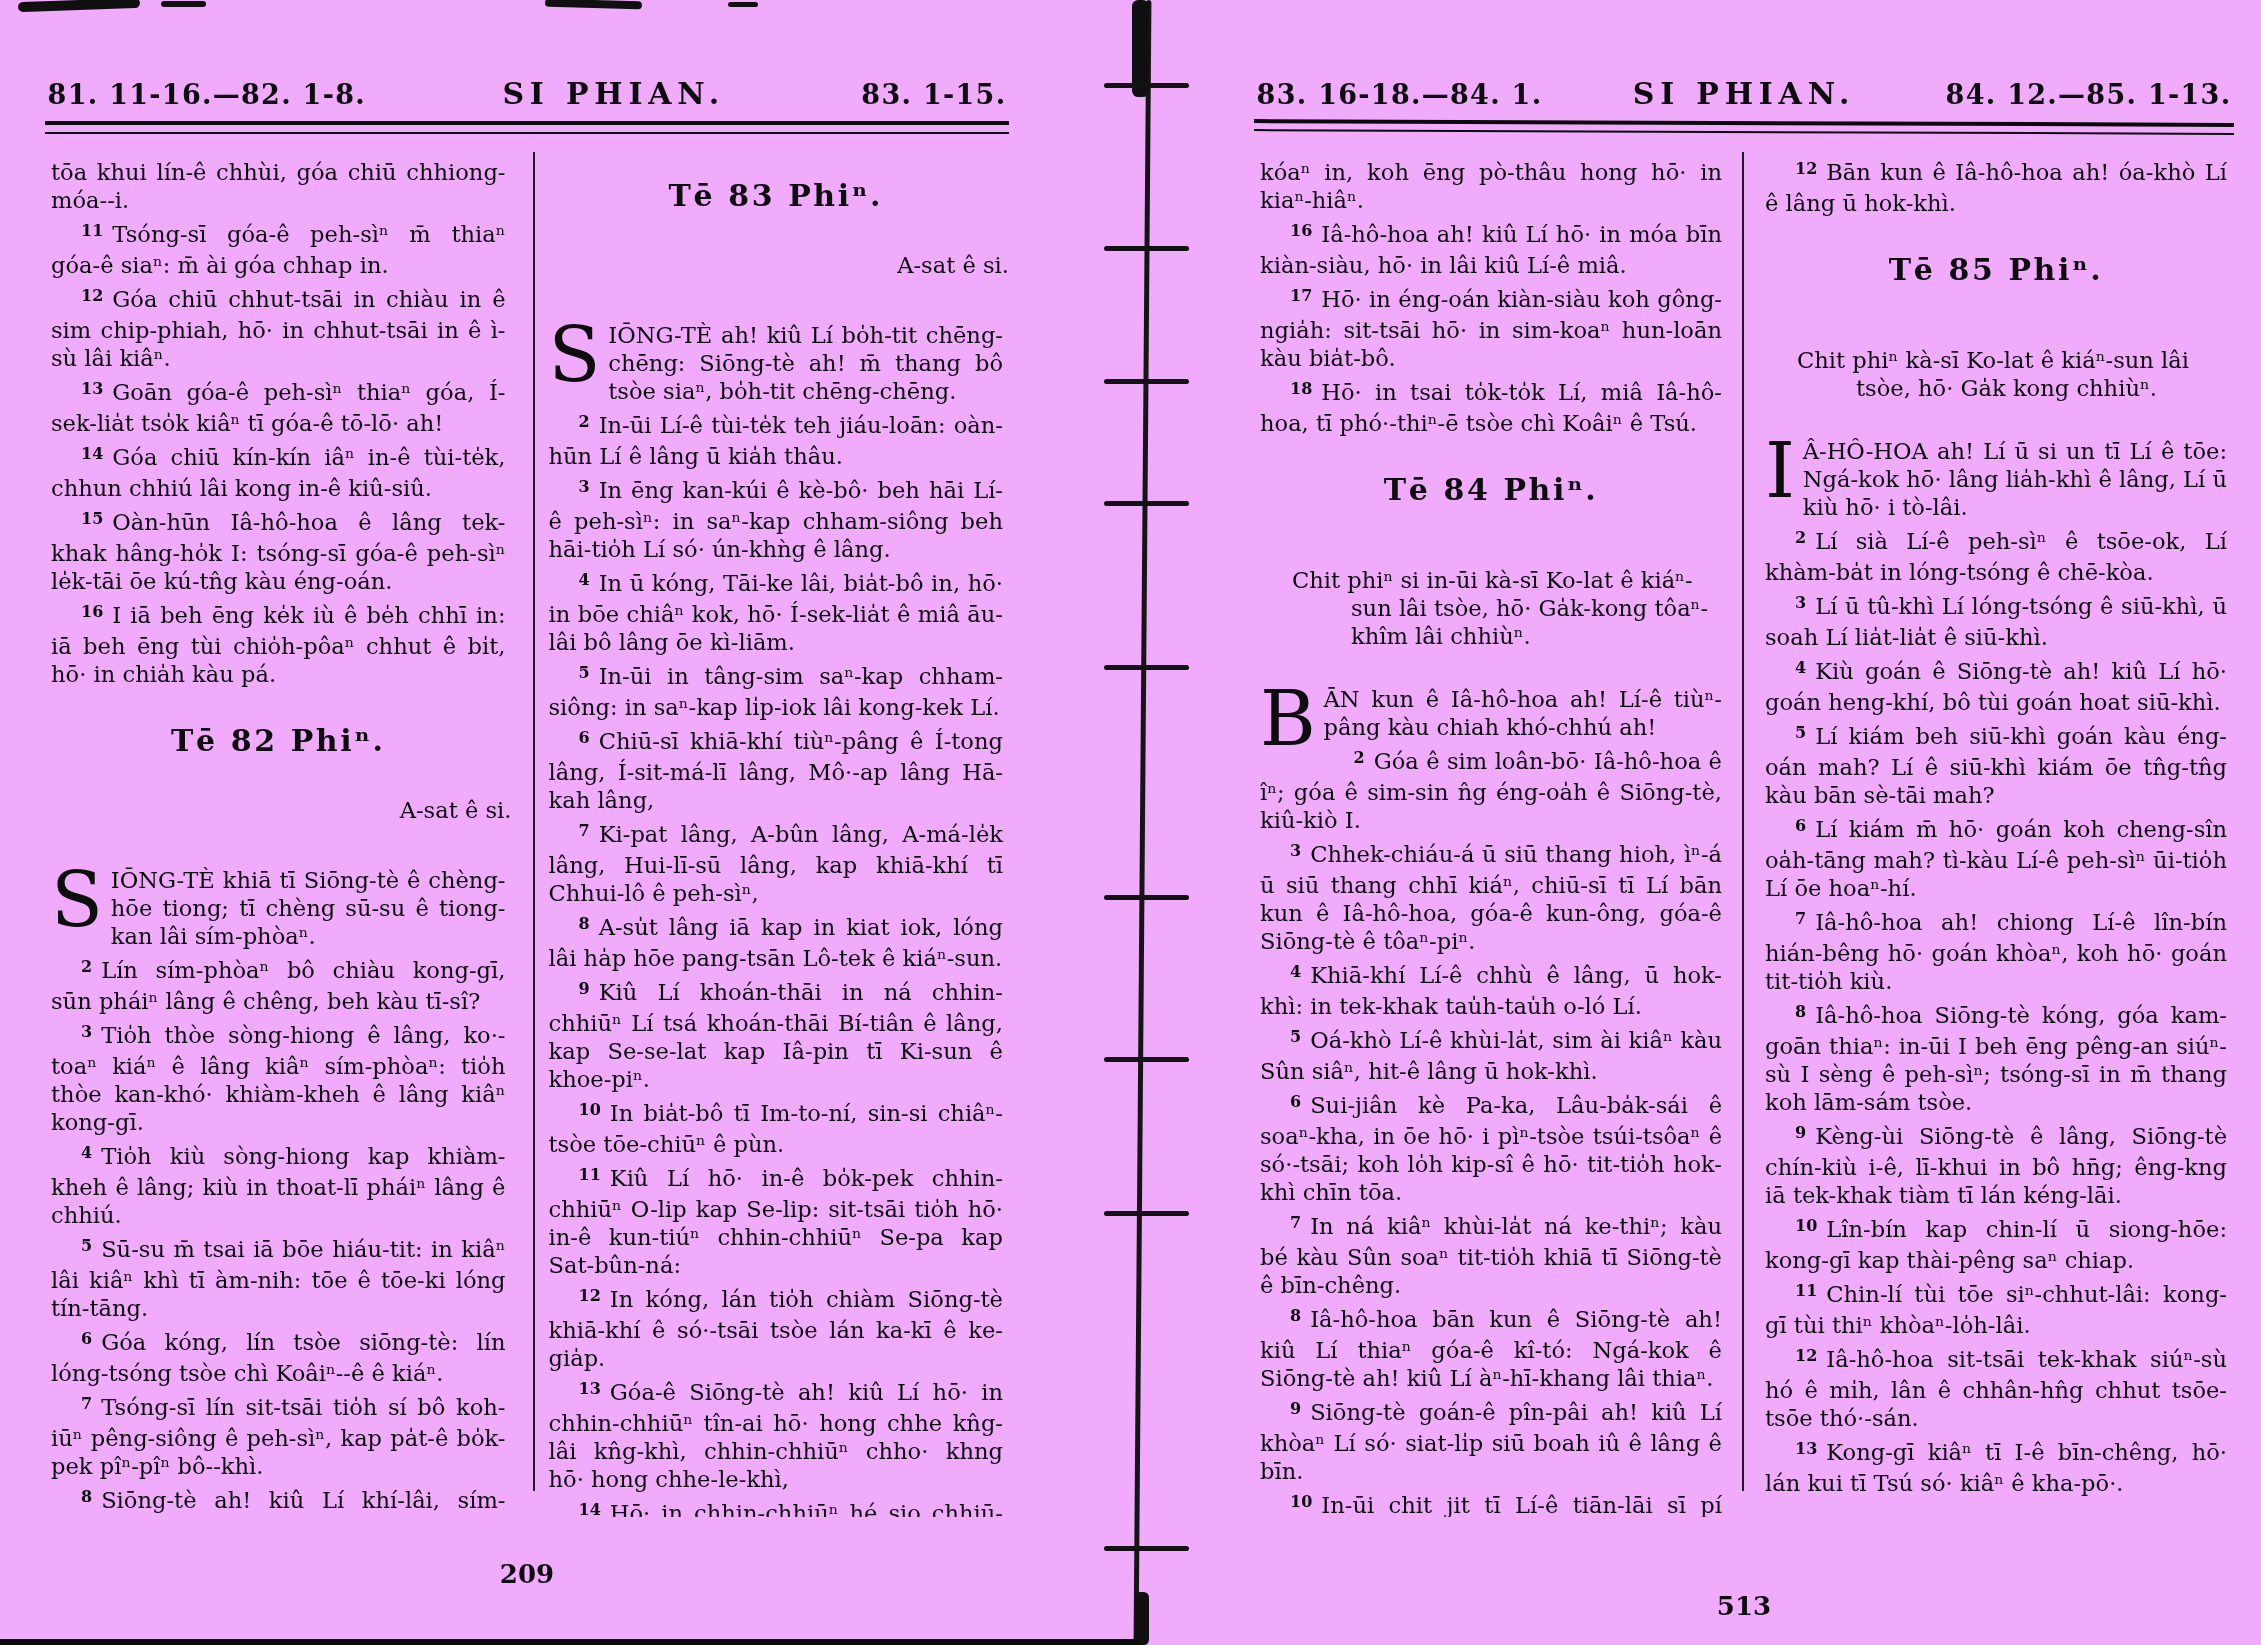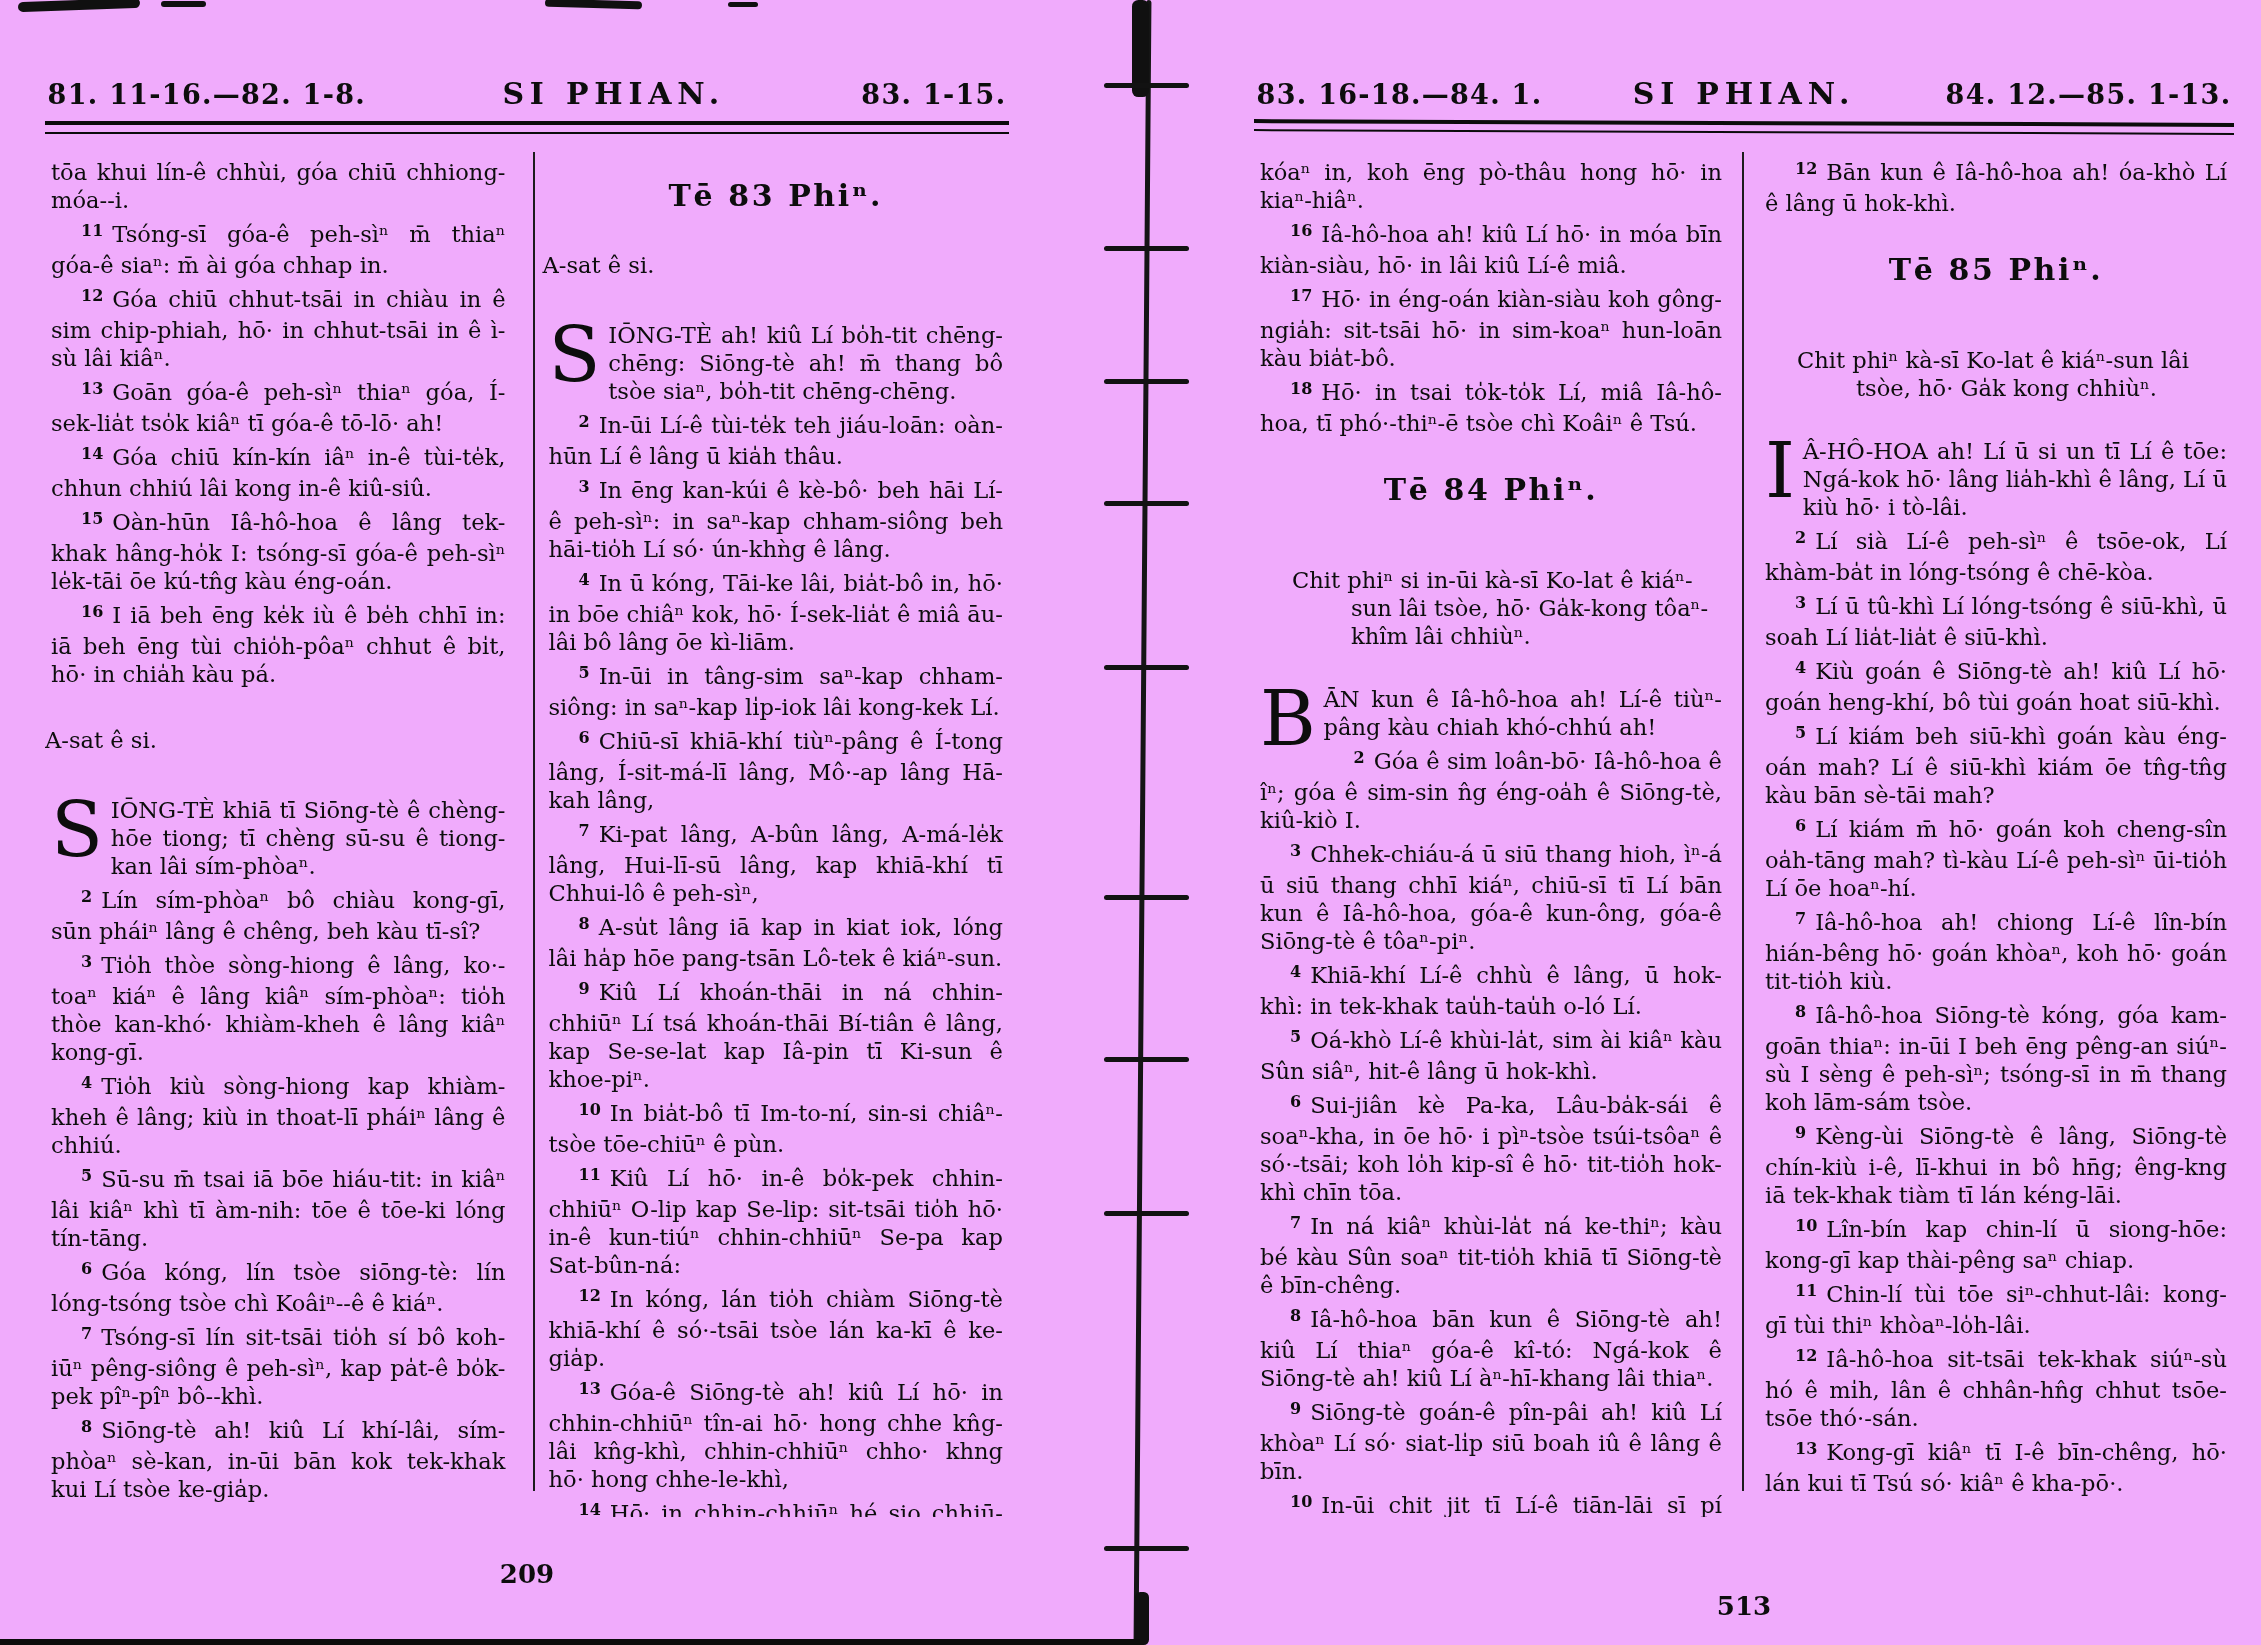--- a/index.html
+++ b/index.html
@@ -21,21 +21,21 @@
   .col{width:474px;}
   .col.second{margin-left:31px;}
   .col-divider{position:absolute;left:488px;top:-3.9px;bottom:26px;width:1.9px;background:#1c1c1c;}
   .verse{margin:6px;text-align:justify;font-size:22.6px;line-height:28px;text-indent:30px;}
   .verse.cont{text-indent:0;}
   .vnum{display:inline-block;font-size:16px;font-weight:700;transform:translateY(-6.4px);margin:0 9px 0 0;text-indent:0;}
   .opening{text-indent:0;}
   .dropcap{float:left;font-size:76px;line-height:57px;padding:5.2px 7.7px 0 0;font-weight:400;}
   .phin-heading{text-align:center;font-size:30px;font-weight:700;letter-spacing:2.6px;margin:35px 0 0 0;}
   .phin-heading.first{margin-top:26px;}
-  .subheading{text-align:left;font-size:22.6px;margin:39px 0 43px 0;}
+  .subheading{text-align:right;font-size:22.6px;margin:39px 0 43px 0;}
   .intro{margin:59px 0 35px 0;font-size:22.6px;line-height:28px;text-align:left;
          padding-left:97px;text-indent:-59px;}
   .page-number{position:absolute;left:0;right:0;text-align:center;font-size:26px;font-weight:700;}
   .page-left .page-number{top:1483px;}
   .page-right .page-number{top:1515px;}
   
   .binding{position:absolute;left:1131px;top:0;width:39px;height:1645px;pointer-events:none;}
   .binding .spine{position:absolute;left:9px;top:0;width:5.2px;height:1645px;background:#151515;transform:rotate(0.45deg);border-radius:2.6px;}
   .binding .spine-top{position:absolute;left:1.3px;top:0;width:17px;height:97px;background:#101010;border-radius:6.4px;}
   .binding .spine-bottom{position:absolute;left:3.9px;top:1592px;width:14px;height:53px;background:#101010;border-radius:5.2px;}
@@ -57,20 +57,21 @@
     <div class="double-rule"></div>
     <div class="cols">
       <div class="col">
           <p class="verse cont">tōa khui lín-ê chhùi, góa chiū chhiong-móa--i.</p>
           <p class="verse"><span class="vnum">11</span>Tsóng-sī góa-ê peh-sìⁿ m̄ thiaⁿ góa-ê siaⁿ: m̄ ài góa chhap in.</p>
           <p class="verse"><span class="vnum">12</span>Góa chiū chhut-tsāi in chiàu in ê sim chip-phiah, hō· in chhut-tsāi in ê ì-sù lâi kiâⁿ.</p>
           <p class="verse"><span class="vnum">13</span>Goān góa-ê peh-sìⁿ thiaⁿ góa, Í-sek-lia̍t tso̍k kiâⁿ tī góa-ê tō-lō· ah!</p>
           <p class="verse"><span class="vnum">14</span>Góa chiū kín-kín iâⁿ in-ê tùi-te̍k, chhun chhiú lâi kong in-ê kiû-siû.</p>
           <p class="verse"><span class="vnum">15</span>Oàn-hūn Iâ-hô-hoa ê lâng tek-khak hâng-ho̍k I: tsóng-sī góa-ê peh-sìⁿ le̍k-tāi ōe kú-tn̂g kàu éng-oán.</p>
           <p class="verse"><span class="vnum">16</span>I iā beh ēng ke̍k iù ê be̍h chhī in: iā beh ēng tùi chio̍h-pôaⁿ chhut ê bi̍t, hō· in chia̍h kàu pá.</p>
+          <h3 class="phin-heading">Tē 82 Phiⁿ.</h3>
           <div class="subheading">A-sat ê si.</div>
           <p class="verse opening"><span class="dropcap">S</span>IŌNG-TÈ khiā tī Siōng-tè ê chèng-hōe tiong; tī chèng sū-su ê tiong-kan lâi sím-phòaⁿ.</p>
           <p class="verse"><span class="vnum">2</span>Lín sím-phòaⁿ bô chiàu kong-gī, sūn pháiⁿ lâng ê chêng, beh kàu tī-sî?</p>
           <p class="verse"><span class="vnum">3</span>Tio̍h thòe sòng-hiong ê lâng, ko·-toaⁿ kiáⁿ ê lâng kiâⁿ sím-phòaⁿ: tio̍h thòe kan-khó· khiàm-kheh ê lâng kiâⁿ kong-gī.</p>
           <p class="verse"><span class="vnum">4</span>Tio̍h kiù sòng-hiong kap khiàm-kheh ê lâng; kiù in thoat-lī pháiⁿ lâng ê chhiú.</p>
           <p class="verse"><span class="vnum">5</span>Sū-su m̄ tsai iā bōe hiáu-tit: in kiâⁿ lâi kiâⁿ khì tī àm-nih: tōe ê tōe-ki lóng tín-tāng.</p>
           <p class="verse"><span class="vnum">6</span>Góa kóng, lín tsòe siōng-tè: lín lóng-tsóng tsòe chì Koâiⁿ--ê ê kiáⁿ.</p>
           <p class="verse"><span class="vnum">7</span>Tsóng-sī lín sit-tsāi tio̍h sí bô koh-iūⁿ pêng-siông ê peh-sìⁿ, kap pa̍t-ê bo̍k-pek pîⁿ-pîⁿ bô--khì.</p>
           <p class="verse"><span class="vnum">8</span>Siōng-tè ah! kiû Lí khí-lâi, sím-phòaⁿ sè-kan, in-ūi bān kok tek-khak kui Lí tsòe ke-gia̍p.</p>
         </div>

